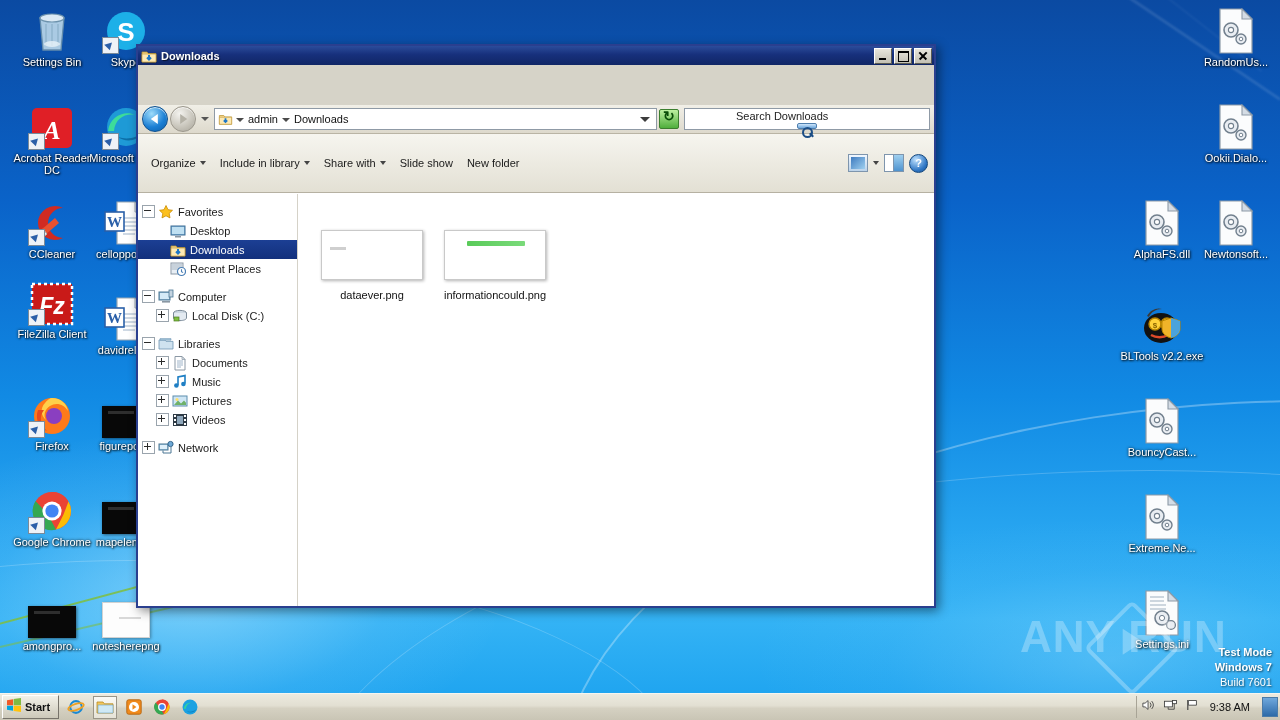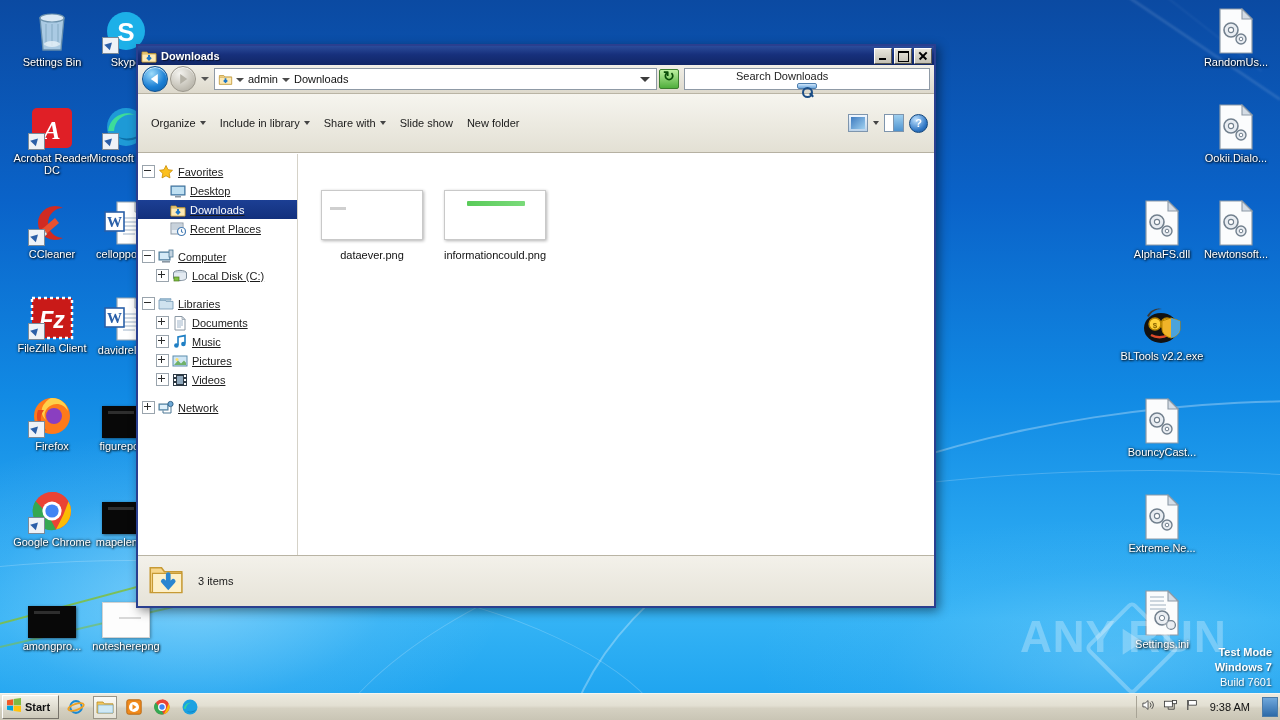--- a/index.html
+++ b/index.html
@@ -43,21 +43,21 @@
     display:flex;align-items:center;justify-content:center;position:relative;cursor:default;}
   .wbtn i{display:block;position:absolute;background:#000;}
   .w-min i{width:7px;height:2px;bottom:3px;left:4px;}
   .w-max i{width:9px;height:8px;background:none;border:1px solid #000;border-top-width:2px;left:3px;top:2px;}
   .w-close i:nth-child(1){width:10px;height:1.5px;transform:rotate(45deg);left:3px;top:6px;}
   .w-close i:nth-child(2){width:10px;height:1.5px;transform:rotate(-45deg);left:3px;top:6px;}
 
   
   #addrrow{height:28px;background:linear-gradient(180deg,#f1efe7,#ddd9cc);
     display:flex;align-items:center;padding:0 4px;gap:2px;flex:0 0 auto;
-    border-bottom:1px solid #b9b4a4;}
+    border-bottom:1px solid #b9b4a4;margin-top:40px;}
   .navbtn{width:24px;height:24px;border-radius:50%;position:relative;cursor:default;}
   .nav-back{background:radial-gradient(circle at 36% 28%,#9ddcfb,#1b7fd4 58%,#0b5ea8);
     border:1px solid #0a4f90;box-shadow:inset 0 1px 1px rgba(255,255,255,.8);}
   .nav-fwd{background:radial-gradient(circle at 36% 28%,#f4f3ef,#c8c5bb 58%,#a7a499);
     border:1px solid #9b978c;box-shadow:inset 0 1px 1px rgba(255,255,255,.8);}
   .arrowL,.arrowR{position:absolute;left:50%;top:50%;width:0;height:0;
     border-top:5px solid transparent;border-bottom:5px solid transparent;}
   .arrowL{transform:translate(-60%,-50%);border-right:7px solid #fff;}
   .arrowR{transform:translate(-40%,-50%);border-left:7px solid #b4b1a6;}
   .dropcaret{width:0;height:0;border-left:4px solid transparent;border-right:4px solid transparent;
@@ -96,21 +96,21 @@
   .panebtn .pr{flex:1;background:linear-gradient(180deg,#9fd0f0,#4e93cf);}
   .helpbtn{width:17px;height:17px;border-radius:50%;
     background:radial-gradient(circle at 35% 28%,#bfe2ff,#2f76c4 65%,#18508f);
     border:1px solid #14487f;color:#fff;font-size:11px;font-weight:bold;
     display:flex;align-items:center;justify-content:center;}
 
   
   #winbody{flex:1;display:flex;background:#fff;border-top:1px solid #fff;min-height:0;}
   #navpane{width:159px;background:#fff;border-right:1px solid #d5d2c8;
     padding:8px 0 0 0;font-size:11px;color:#1b1b1b;overflow:hidden;}
-  .navgroup{margin-bottom:9px;text-decoration:underline;}
+  .navgroup{margin-bottom:9px;}
   .navrow{display:flex;align-items:center;height:19px;padding-left:4px;cursor:default;white-space:nowrap;}
   .navrow.sel{background:linear-gradient(180deg,#1c3f94,#12307c);color:#fff;}
   .expander{width:11px;height:11px;border:1px solid #9aa4ad;background:#fff;margin-right:3px;
     position:relative;flex:0 0 auto;}
   .expander.none{border:0;background:transparent;}
   .expander i{position:absolute;background:#2b2b2b;}
   .expander i.h{width:7px;height:1px;left:1px;top:4px;}
   .expander i.v{width:1px;height:7px;left:4px;top:1px;}
   .navico{width:16px;height:16px;margin-right:4px;flex:0 0 auto;position:relative;}
 
@@ -244,21 +244,21 @@
         <g stroke="#9fb4c9" stroke-width="1.1">
           <path d="M20 18h18M20 22h18M20 26h18M20 30h18M20 34h12"></path>
             </g>
         <rect x="2" y="12" width="19" height="19" fill="#fff" stroke="#2a5fa8" stroke-width="1.6"></rect>
         <text x="11.5" y="27" font-size="15" font-weight="bold" fill="#2a5fa8" text-anchor="middle" font-family="Liberation Serif">W</text>
           </svg>
         </div>
       </div>
       <div class="lbl">cellopportun</div>
     </div>
-    <div class="dicon" style="left: 6px; top: 292px;">
+    <div class="dicon" style="left: 6px; top: 278px;">
       <div class="glyph">
         <div class="ibox" style="display: flex; align-items: flex-end; justify-content: center;">
           <svg width="44" height="44" viewBox="0 0 44 44">
         <rect x="2" y="2" width="40" height="40" fill="#c91a18"></rect>
         <rect x="2" y="2" width="40" height="40" fill="none" stroke="#fff" stroke-width="2.5" stroke-dasharray="3 3"></rect>
         <text x="22" y="32" font-size="23" font-weight="bold" font-style="italic" fill="#fff" text-anchor="middle" font-family="Liberation Sans">Fz</text>
           </svg>
           <span class="shortcut"></span>
         </div>
       </div>
@@ -754,30 +754,20 @@
           <div class="thumbwrap">
          <div class="thumb ">
               <div class="greentext"></div>
             </div>
        </div>
        <div class="fname">informationcould.png</div>
         </div>
       </div>
   </div>
 
-  <div id="statusbar">
-    <span>
-      <svg width="40" height="36" viewBox="0 0 16 16">
-        <path d="M1 3h5l1.3 1.8H15V14H1z" fill="#f7d68a" stroke="#c79a34" stroke-width=".7"></path>
-        <path d="M2 5.5h13V14H2z" fill="#fdf0c8" stroke="#c79a34" stroke-width=".5"></path>
-        <path d="M9 6v4.2M6.8 9l2.2 2.4L11.2 9" stroke="#2a86d0" stroke-width="2.1" fill="none" stroke-linecap="round"></path>
-      </svg>
-    </span>
-    <span class="stxt">3 items</span>
-  </div>
 </div>
 
 <div id="taskbar">
   <div id="startbtn">
     <span>
       <svg width="16" height="16" viewBox="0 0 16 16">
         <path d="M1 3.2l6-1v6H1z" fill="#f05a28"></path>
           <path d="M7.6 2.1L15 1v7.2H7.6z" fill="#7fba42"></path>
         <path d="M1 8.8h6v5l-6-1z" fill="#00a5e0"></path>
           <path d="M7.6 8.8H15V15L7.6 13.9z" fill="#ffc20e"></path>

